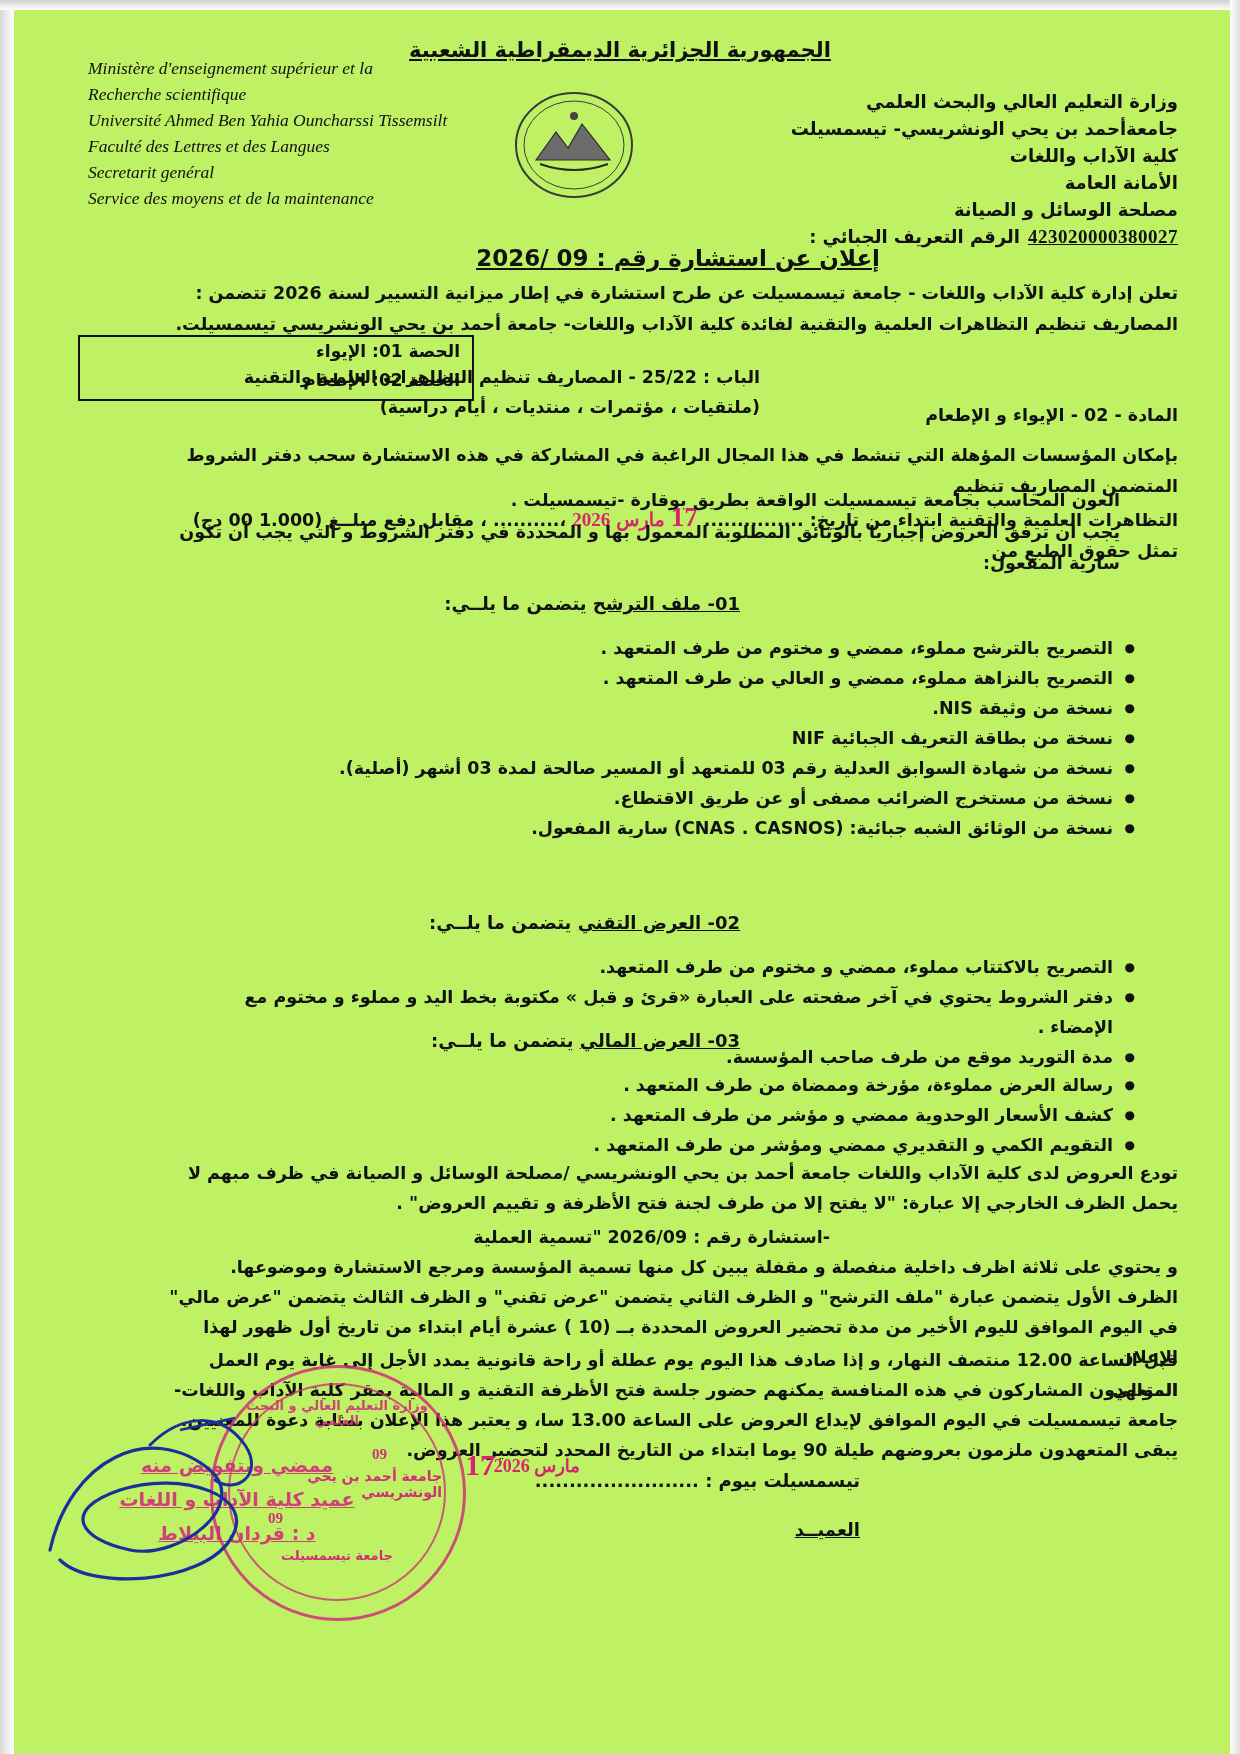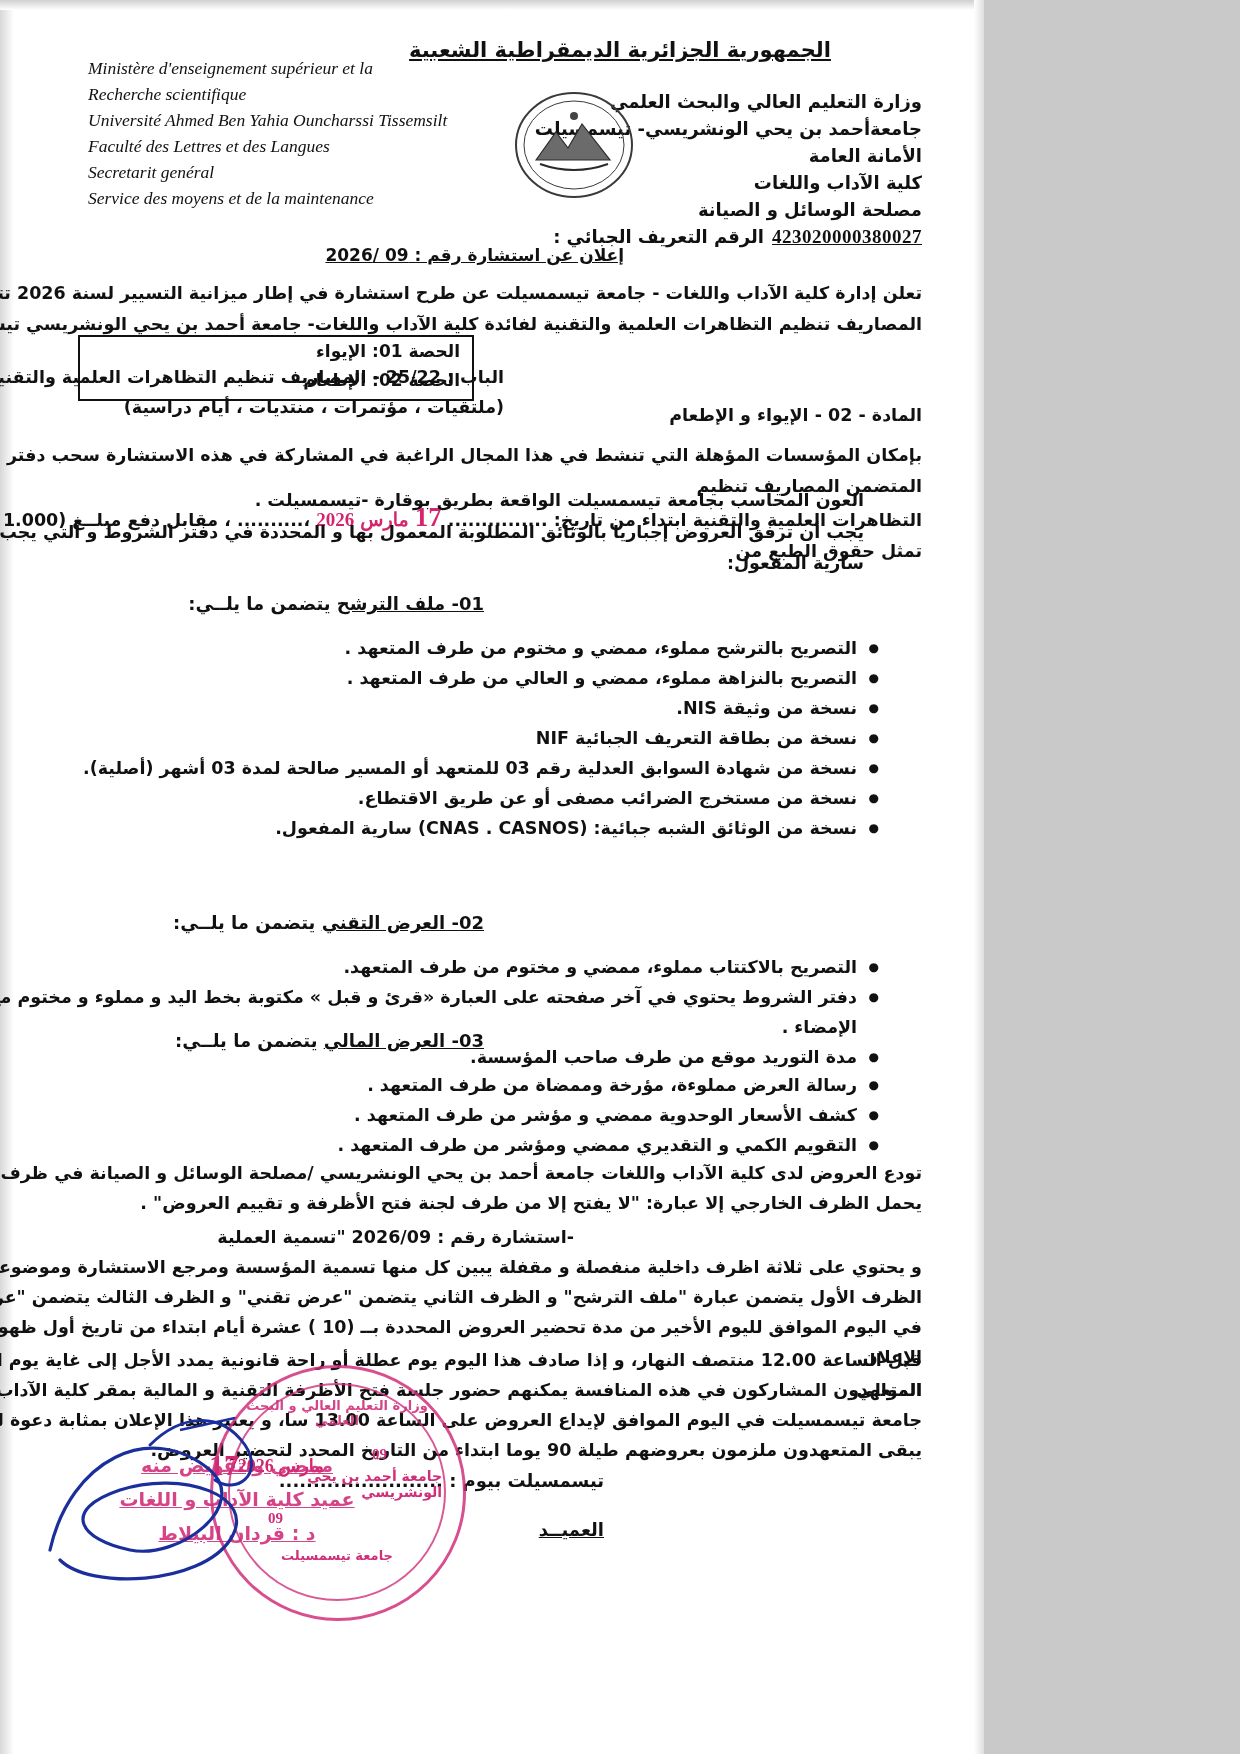--- a/index.html
+++ b/index.html
@@ -2,23 +2,23 @@
 <html lang="ar"><head>
 <meta charset="utf-8">
 <style>
   html, body {
     margin: 0;
     padding: 0;
     background: #c9c9c9;
   }
   .page {
     position: relative;
-    width: 984px;
+    width: 1240px;
     height: 1754px;
-    background: #ffffff;
+    background: #bef264;
     overflow: hidden;
     font-family: "DejaVu Sans", sans-serif;
     color: #111;
     box-sizing: border-box;
   }
   
   .scan-edge-left {
     position: absolute; left: 0; top: 0; width: 14px; height: 1754px;
     background: linear-gradient(to right, #d8d8d8, #ffffff);
   }
@@ -94,21 +94,21 @@
     left: 510px;
     width: 128px;
     height: 110px;
   }
 
   
   .announce-title {
     position: absolute;
     top: 245px;
     right: 360px;
-    font-size: 17px;
+    font-size: 23px;
     font-weight: bold;
     direction: rtl;
     text-decoration: underline;
   }
 
   
   .p-intro {
     position: absolute;
     top: 278px;
     right: 62px;
@@ -382,22 +382,22 @@
     <div>Recherche scientifique</div>
     <div>Université Ahmed Ben Yahia Ouncharssi Tissemsilt</div>
     <div>Faculté des Lettres et des Langues</div>
     <div>Secretarit genéral</div>
     <div>Service des moyens et de la maintenance</div>
   </div>
 
   <div class="hdr-right ar">
     <div>وزارة التعليم العالي والبحث العلمي</div>
     <div>جامعةأحمد بن يحي الونشريسي- تيسمسيلت</div>
+    <div>كلية الآداب واللغات</div>
     <div>الأمانة العامة</div>
-    <div>كلية الآداب واللغات</div>
     <div>مصلحة الوسائل و الصيانة</div>
     <div class="nif-line">
       <span class="nif-num lat">423020000380027</span>
       <span>الرقم التعريف الجبائي :</span>
     </div>
   </div>
 
   <div class="logo">
     <svg viewBox="0 0 128 110" width="128" height="110" aria-hidden="true">
       <ellipse cx="64" cy="55" rx="58" ry="52" fill="none" stroke="#3a3a3a" stroke-width="2"></ellipse>

